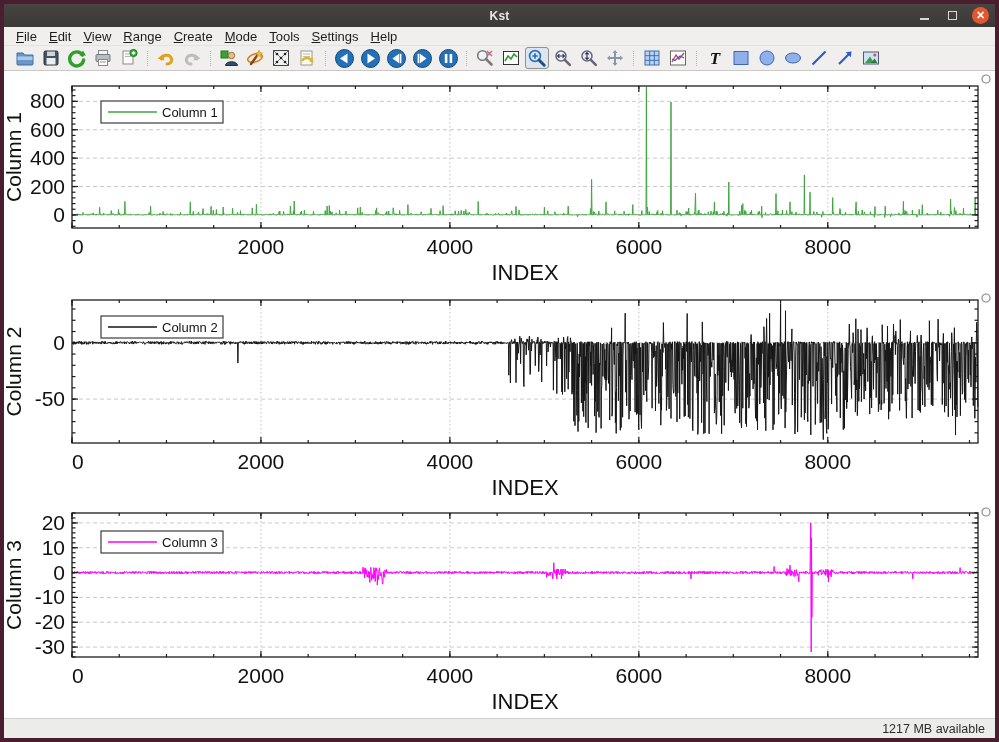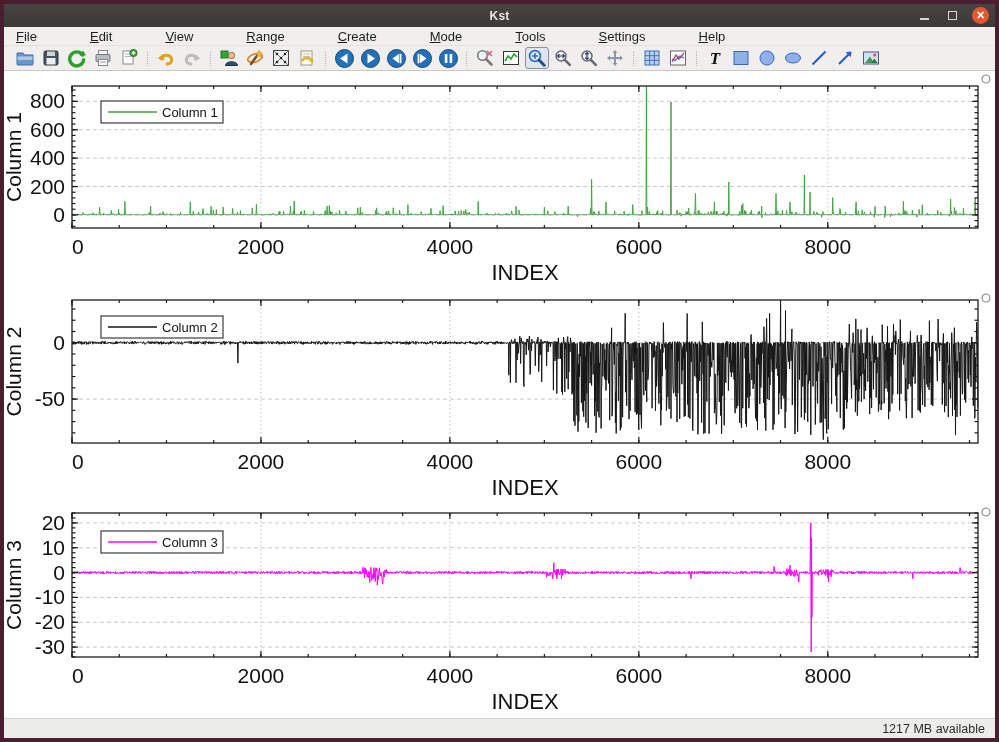--- a/index.html
+++ b/index.html
@@ -24,21 +24,21 @@
   }
   .winbtns{position:absolute;right:6px;top:0;height:23px;display:flex;align-items:center;gap:11px;}
   .wbtn{width:17px;height:17px;display:flex;align-items:center;justify-content:center;cursor:default;}
   .wbtn.min span{display:block;width:9px;height:2px;background:#d8d6d4;margin-top:6px;}
   .wbtn.max span{display:block;width:9px;height:9px;border:1.5px solid #d8d6d4;}
   .wbtn.close{background:#e4572e;border-radius:50%;}
   .wbtn.close span{color:#fff;font-size:11px;line-height:11px;font-weight:bold;transform:translateY(-0.5px);}
   
   .menubar{
     height:19px;flex:0 0 19px;background:#f0efed;display:flex;align-items:center;
-    padding-left:6px;border-bottom:1px solid #e3e2e0;gap:41px;
+    padding-left:6px;border-bottom:1px solid #e3e2e0;
   }
   .menu-item{
     font-size:13px;color:#1d1d1d;padding:1px 6px;cursor:default;
   }
   .menu-item u{text-decoration:underline;}
   
   .toolbar{
     height:25px;flex:0 0 25px;background:#f0efed;display:flex;align-items:center;
     padding-left:8px;border-bottom:1px solid #c9c8c6;
   }

